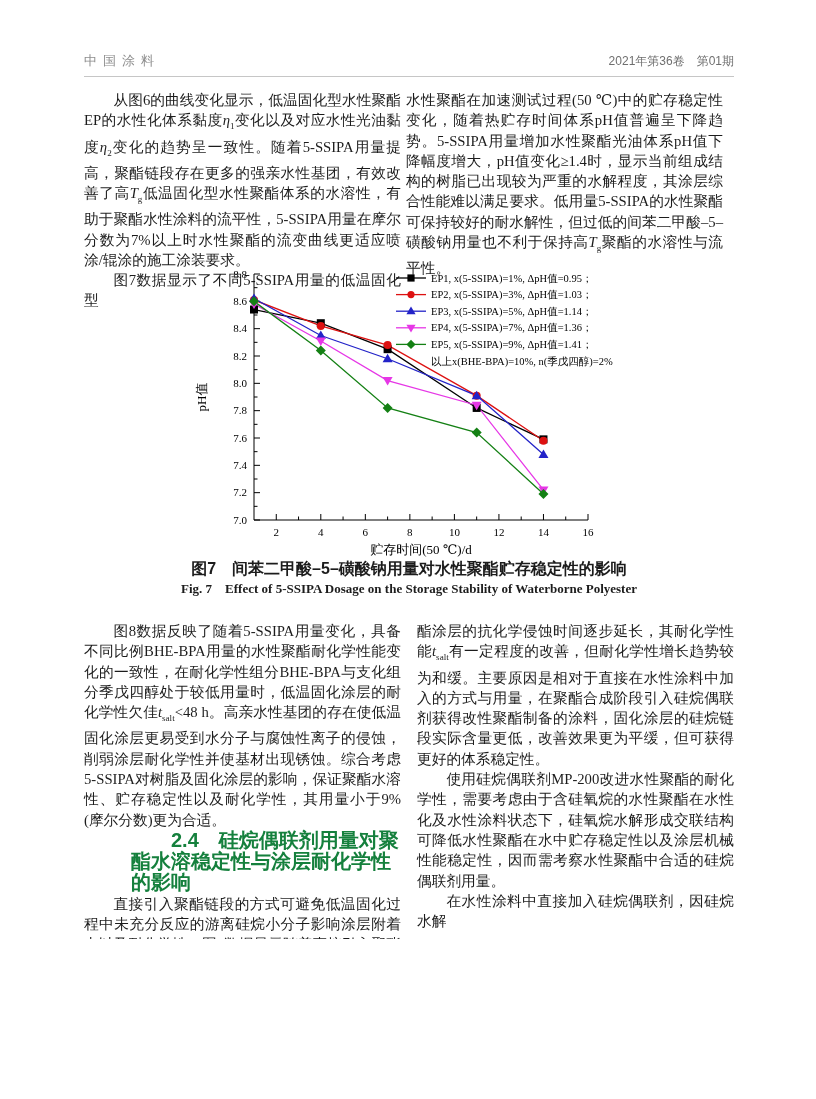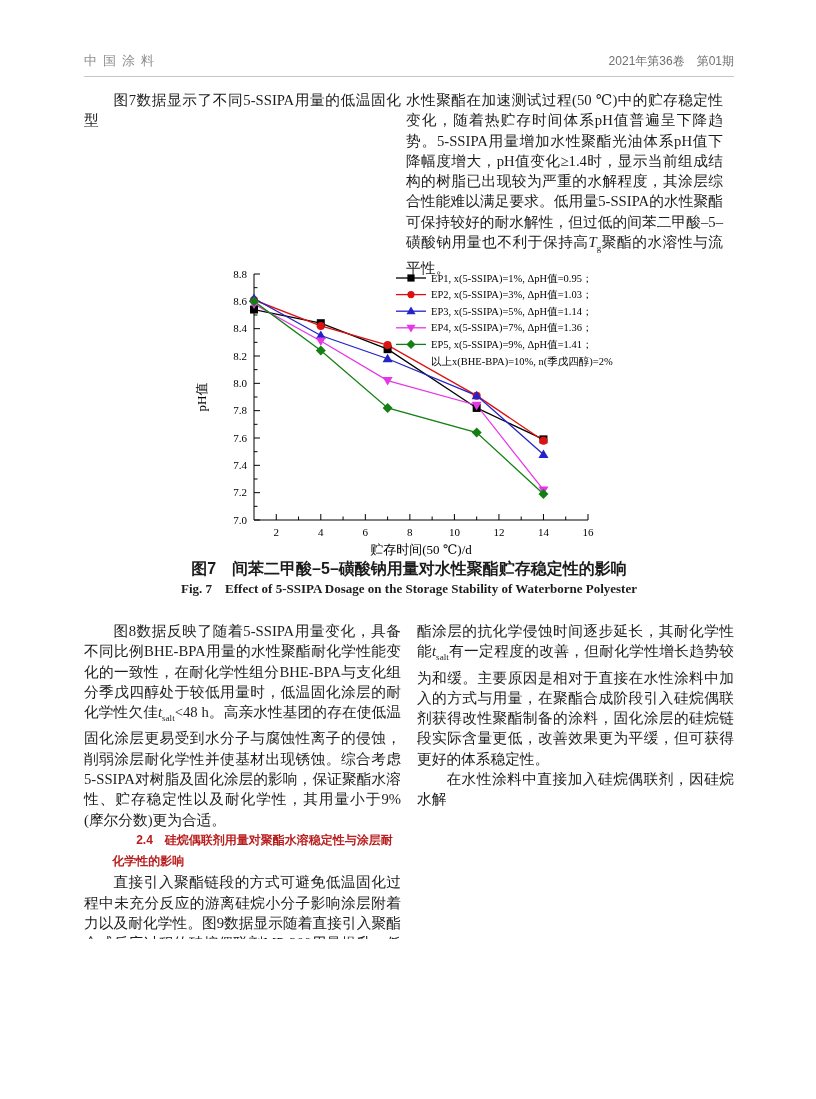--- a/index.html
+++ b/index.html
@@ -12,21 +12,21 @@
   .journal-name{font-family:"Liberation Sans","DejaVu Sans",sans-serif;font-size:13px;color:#8d8d8d;letter-spacing:6px;}
   .issue-info{font-family:"Liberation Sans","DejaVu Sans",sans-serif;font-size:12px;color:#6f6f6f;}
   .header-rule{position:absolute;left:84px;top:76px;width:650px;height:1px;background:#c6c6c6;}
   
   .col{position:absolute;width:317px;font-size:14.7px;line-height:20.3px;text-align:justify;}
   .col p{margin:0;text-indent:2em;}
   .col p.noindent{text-indent:0;}
   sub{font-size:0.62em;}
   .section-heading{
     margin:0;font-family:"Liberation Sans","DejaVu Sans",sans-serif;font-weight:bold;
-    color:#b91c1c;font-size:12px;line-height:21.2px;padding-left:2.35em;text-indent:-2.35em;text-align:left;
+    color:#15803d;font-size:20px;line-height:21.2px;padding-left:2.35em;text-indent:-2.35em;text-align:left;
   }
   #col-left-top{left:84px;top:90px;}
   #col-right-top{left:406px;top:90px;}
   #col-left-bottom{left:84px;top:621px;}
   #col-right-bottom{left:417px;top:621px;}
   
   #chart-svg{position:absolute;left:170px;top:266px;}
   .figure-caption{position:absolute;left:84px;top:559px;width:650px;text-align:center;}
   .caption-zh{font-family:"Liberation Sans","DejaVu Sans",sans-serif;font-weight:bold;font-size:16px;line-height:20px;margin:0;}
   .caption-en{font-family:"Liberation Serif","DejaVu Serif",serif;font-weight:bold;font-size:13px;line-height:20px;margin:0;}
@@ -43,20 +43,21 @@
 
 <div class="page">
 
   <div class="header">
     <span class="journal-name">中国涂料</span>
     <span class="issue-info">2021年第36卷　第01期</span>
   </div>
   <div class="header-rule"></div>
 
   <div class="col" id="col-left-top">
+    <p>从图6的曲线变化显示，低温固化型水性聚酯EP的水性化体系黏度<i>η</i><sub>1</sub>变化以及对应水性光油黏度<i>η</i><sub>2</sub>变化的趋势呈一致性。随着5-SSIPA用量提高，聚酯链段存在更多的强亲水性基团，有效改善了高<i>T</i><sub>g</sub>低温固化型水性聚酯体系的水溶性，有助于聚酯水性涂料的流平性，5-SSIPA用量在摩尔分数为7%以上时水性聚酯的流变曲线更适应喷涂/辊涂的施工涂装要求。</p>
     <p>图7数据显示了不同5-SSIPA用量的低温固化型</p>
   </div>
 
   <div class="col" id="col-right-top">
     <p class="noindent">水性聚酯在加速测试过程(50 ℃)中的贮存稳定性变化，随着热贮存时间体系pH值普遍呈下降趋势。5-SSIPA用量增加水性聚酯光油体系pH值下降幅度增大，pH值变化≥1.4时，显示当前组成结构的树脂已出现较为严重的水解程度，其涂层综合性能难以满足要求。低用量5-SSIPA的水性聚酯可保持较好的耐水解性，但过低的间苯二甲酸–5–磺酸钠用量也不利于保持高<i>T</i><sub>g</sub>聚酯的水溶性与流平性。</p>
   </div>
 
   <svg id="chart-svg" width="530" height="296">
       <path d="M 84 8 L 84 254 L 418 254" fill="none" stroke="#000" stroke-width="1"></path>
       <line x1="106.26666666666667" y1="254" x2="106.26666666666667" y2="248" stroke="#000" stroke-width="1"></line>
@@ -167,20 +168,21 @@
   </div>
 
   <div class="col" id="col-left-bottom">
     <p>图8数据反映了随着5-SSIPA用量变化，具备不同比例BHE-BPA用量的水性聚酯耐化学性能变化的一致性，在耐化学性组分BHE-BPA与支化组分季戊四醇处于较低用量时，低温固化涂层的耐化学性欠佳<i>t</i><sub>salt</sub>&lt;48 h。高亲水性基团的存在使低温固化涂层更易受到水分子与腐蚀性离子的侵蚀，削弱涂层耐化学性并使基材出现锈蚀。综合考虑5-SSIPA对树脂及固化涂层的影响，保证聚酯水溶性、贮存稳定性以及耐化学性，其用量小于9%(摩尔分数)更为合适。</p>
     <p class="section-heading">2.4　硅烷偶联剂用量对聚酯水溶稳定性与涂层耐化学性的影响</p>
     <p>直接引入聚酯链段的方式可避免低温固化过程中未充分反应的游离硅烷小分子影响涂层附着力以及耐化学性。图9数据显示随着直接引入聚酯合成反应过程的硅烷偶联剂MP-200用量提升，低温固化聚</p>
   </div>
 
   <div class="col" id="col-right-bottom">
     <p class="noindent">酯涂层的抗化学侵蚀时间逐步延长，其耐化学性能<i>t</i><sub>salt</sub>有一定程度的改善，但耐化学性增长趋势较为和缓。主要原因是相对于直接在水性涂料中加入的方式与用量，在聚酯合成阶段引入硅烷偶联剂获得改性聚酯制备的涂料，固化涂层的硅烷链段实际含量更低，改善效果更为平缓，但可获得更好的体系稳定性。</p>
+    <p>使用硅烷偶联剂MP-200改进水性聚酯的耐化学性，需要考虑由于含硅氧烷的水性聚酯在水性化及水性涂料状态下，硅氧烷水解形成交联结构可降低水性聚酯在水中贮存稳定性以及涂层机械性能稳定性，因而需考察水性聚酯中合适的硅烷偶联剂用量。</p>
     <p>在水性涂料中直接加入硅烷偶联剂，因硅烷水解</p>
   </div>
 
   <div class="footer">
     <span class="page-number">48</span>
     <span class="footer-bar"></span>
     <span class="footer-section">
       <span class="footer-zh">技术研发</span>
       <span class="footer-en">Technical Research and Development</span>
     </span>

